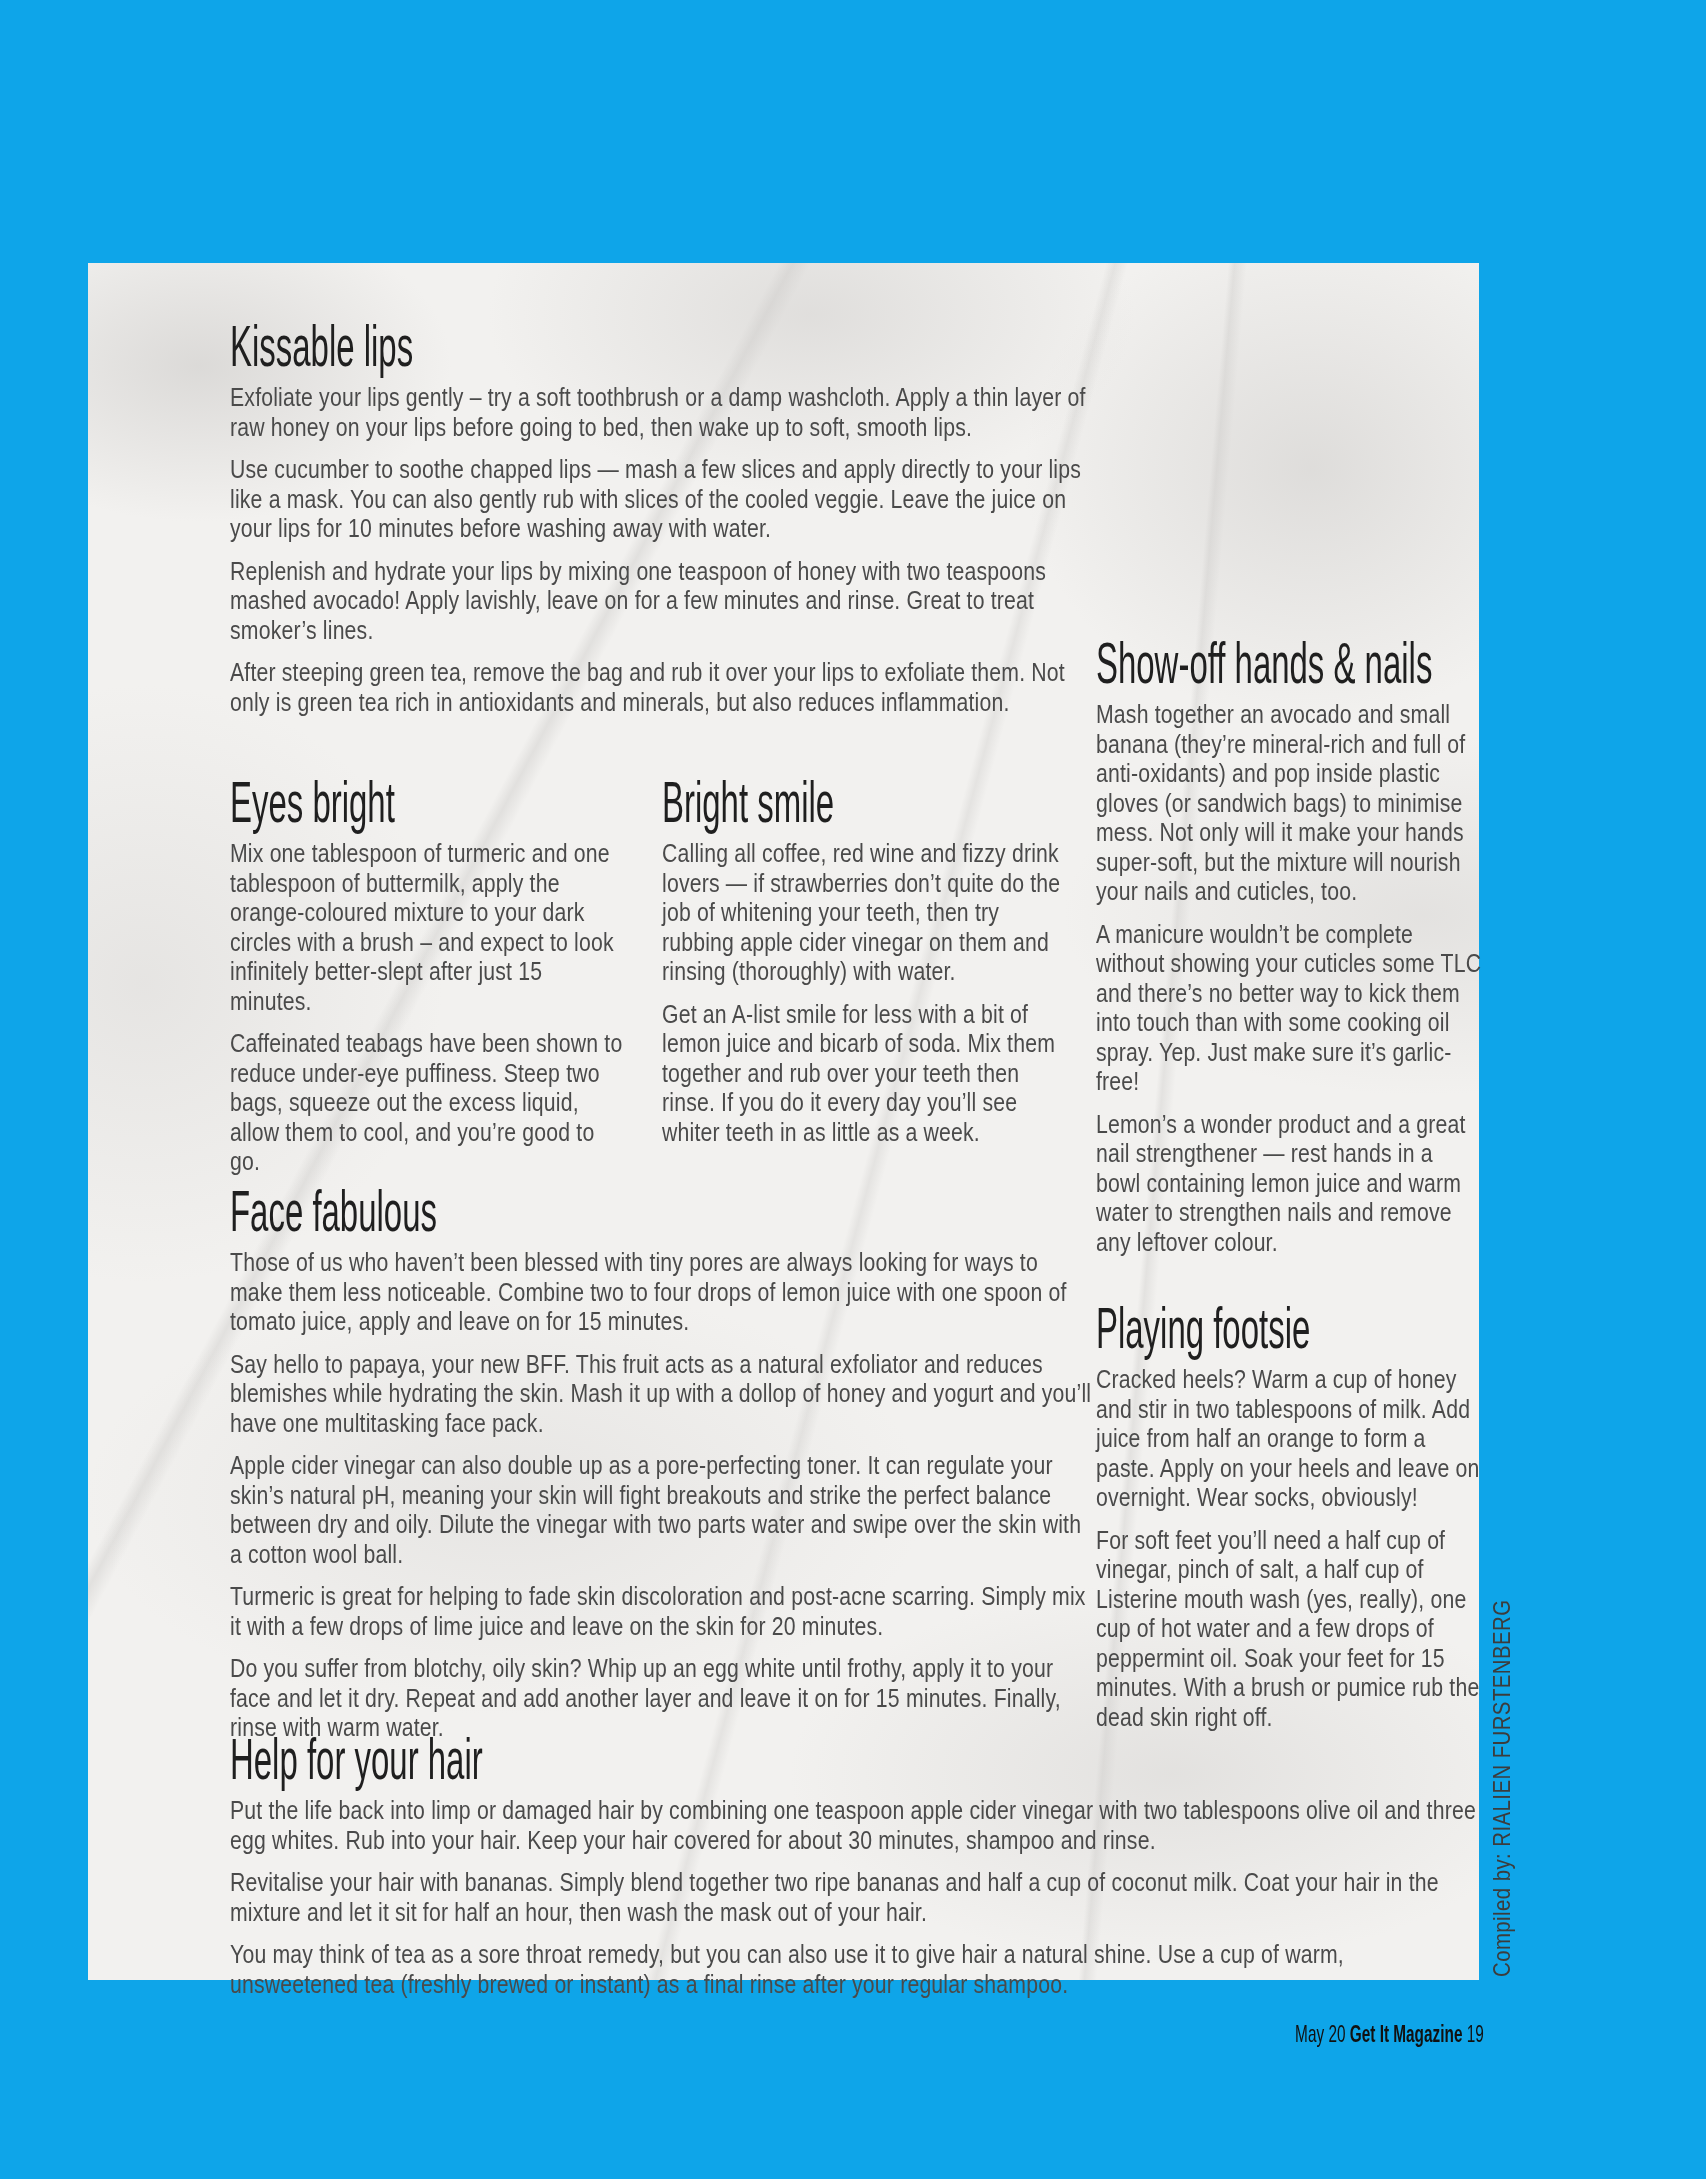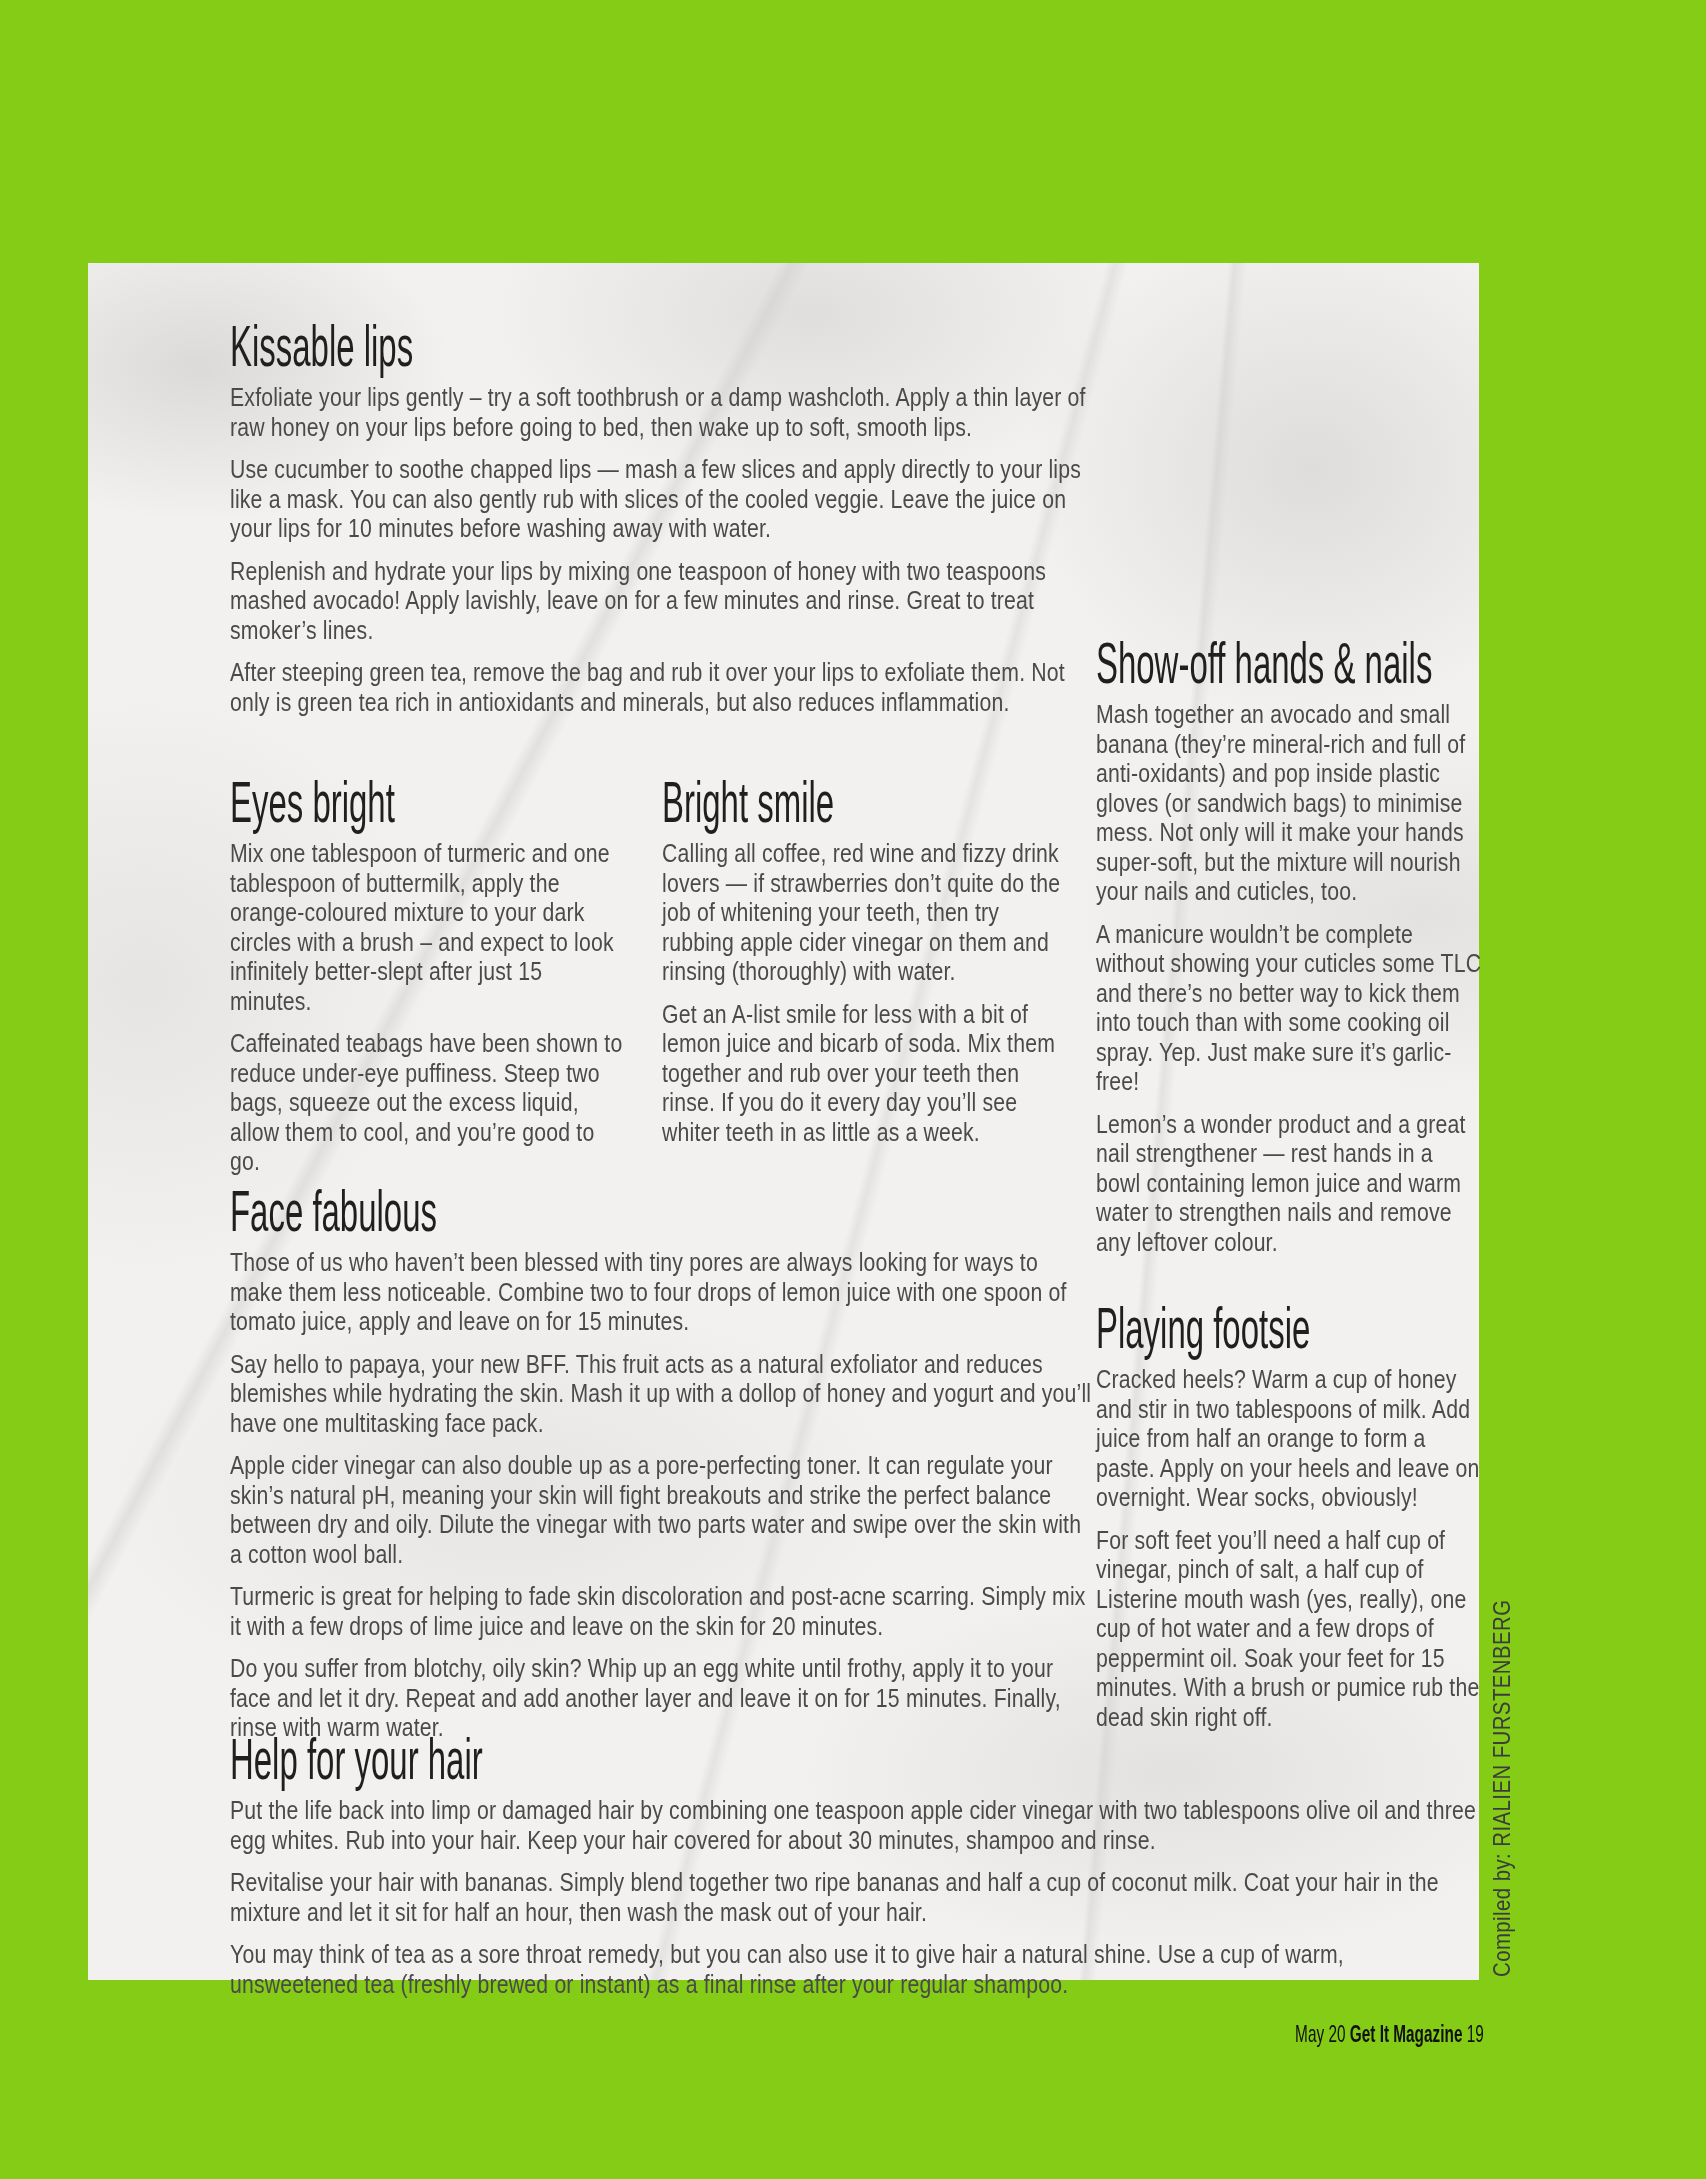--- a/index.html
+++ b/index.html
@@ -1,17 +1,17 @@
 <!DOCTYPE html>
 <html style="font-size:14.8px"><head>
 <meta charset="utf-8">
 <style>
   html,body { margin:0; padding:0; background:#ffffff; }
   .canvas {
-    position:relative; width:1706px; height:2179px; background:#84cc16;
+    position:relative; width:1706px; height:2179px; background:#0ea5e9;
     overflow:hidden; font-family:"Liberation Sans", sans-serif;
   }
   .marble {
     position:absolute; left:88px; top:263px; width:1391px; height:1717px;
     background:
       radial-gradient(ellipse 388px 240px at 8% 6%, rgba(201,199,197,0.55), rgba(201,199,197,0) 65%),
       radial-gradient(ellipse 498px 277px at 52% 3%, rgba(206,204,202,0.50), rgba(206,204,202,0) 65%),
       radial-gradient(ellipse 443px 388px at 88% 12%, rgba(198,196,194,0.45), rgba(198,196,194,0) 65%),
       radial-gradient(ellipse 554px 277px at 96% 38%, rgba(205,203,201,0.40), rgba(205,203,201,0) 65%),
       radial-gradient(ellipse 461px 461px at 4% 42%, rgba(207,205,203,0.35), rgba(207,205,203,0) 65%),

